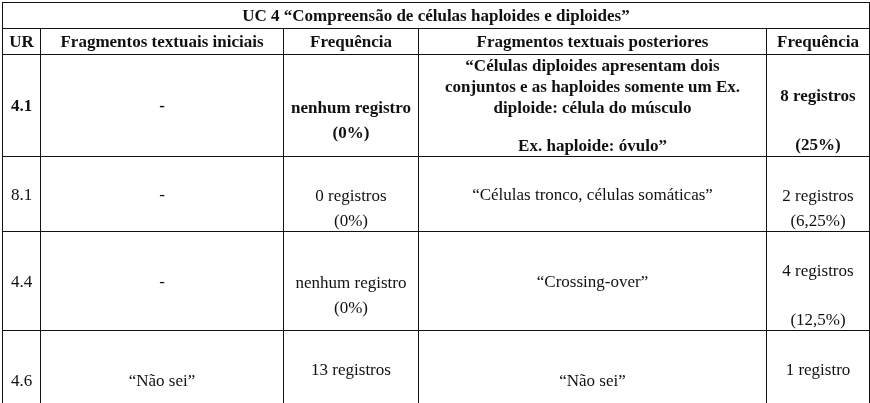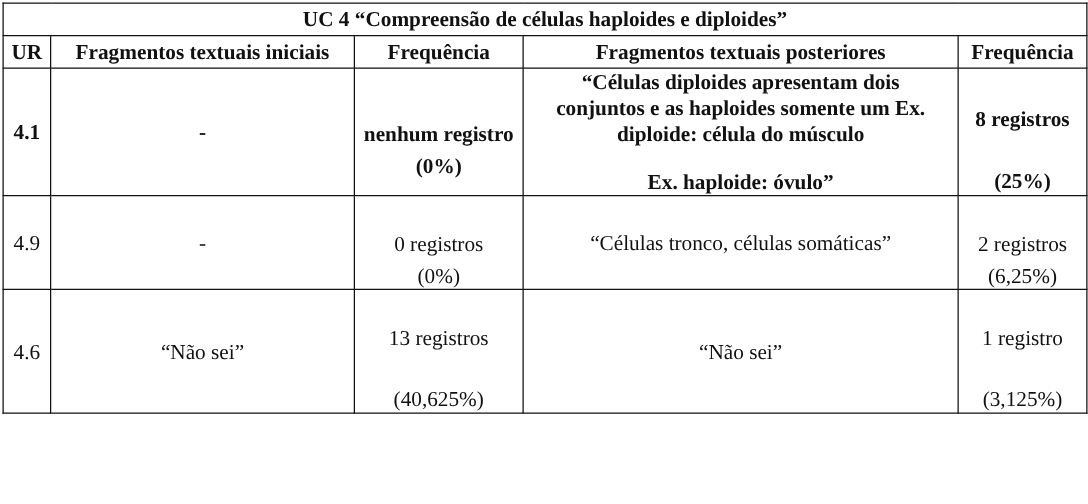--- a/index.html
+++ b/index.html
@@ -85,35 +85,50 @@
       <span class="post-line">diploide: célula do músculo</span>
       <span class="post-extra">Ex. haploide: óvulo”</span>
     </td>
     <td>
       <span class="freq-line">8 registros</span>
       <span class="freq-line">(25%)</span>
     </td>
   </tr>
 
   <tr class="r43">
-    <td class="ur">4.9</td>
+    <td class="ur">8.1</td>
     <td>-</td>
     <td class="spaced">
       <span class="freq-line">0 registros</span>
       <span class="freq-line">(0%)</span>
     </td>
     <td>
       <span class="post-line">“Células tronco, células somáticas”</span>
     </td>
     <td class="spaced">
       <span class="freq-line">2 registros</span>
       <span class="freq-line">(6,25%)</span>
     </td>
   </tr>
 
+  <tr class="r44">
+    <td class="ur">4.4</td>
+    <td>-</td>
+    <td class="spaced">
+      <span class="freq-line">nenhum registro</span>
+      <span class="freq-line">(0%)</span>
+    </td>
+    <td>
+      <span class="post-line">“Crossing-over”</span>
+    </td>
+    <td>
+      <span class="freq-line">4 registros</span>
+      <span class="freq-line">(12,5%)</span>
+    </td>
+  </tr>
 
 
   <tr class="r46">
     <td class="ur">4.6</td>
     <td>“Não sei”</td>
     <td>
       <span class="freq-line">13 registros</span>
       <span class="freq-line">(40,625%)</span>
     </td>
     <td>

